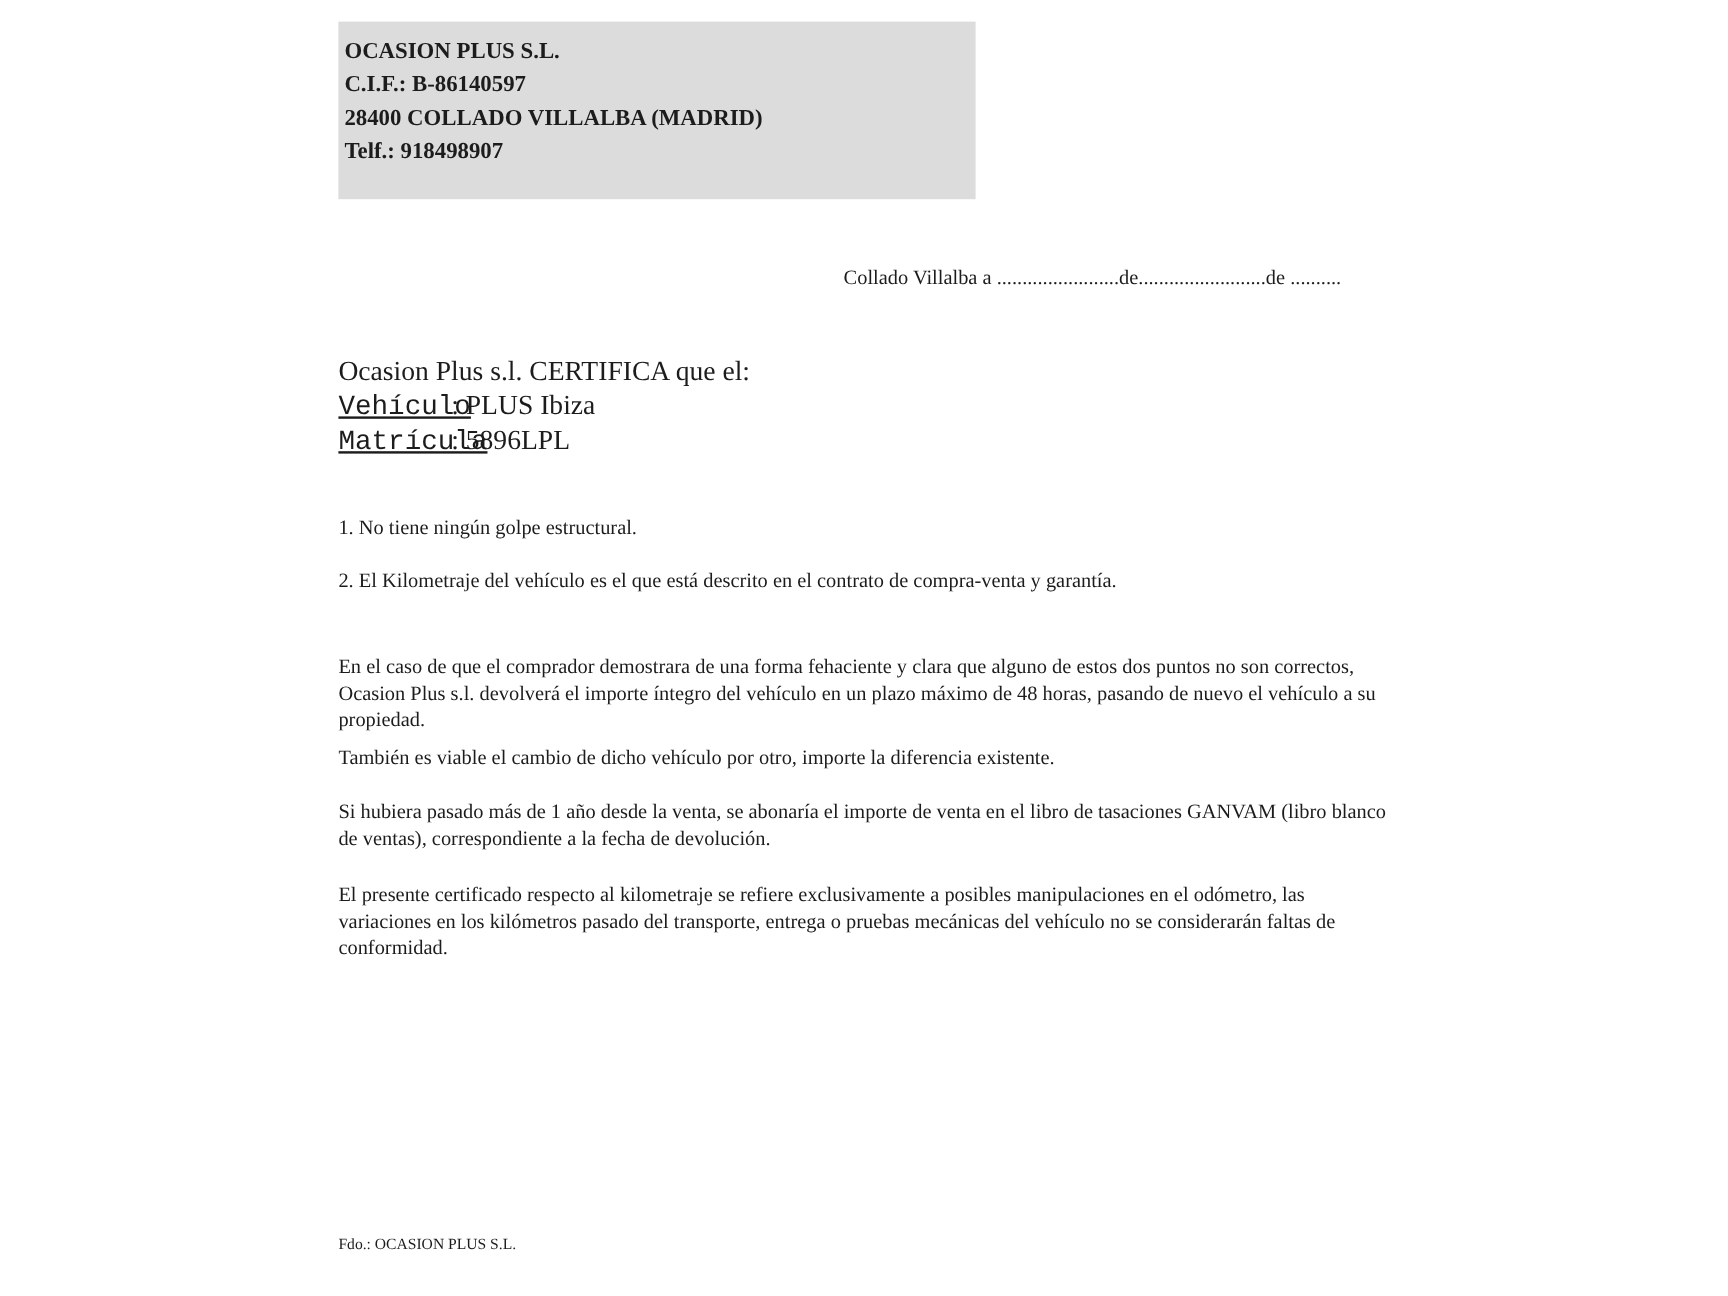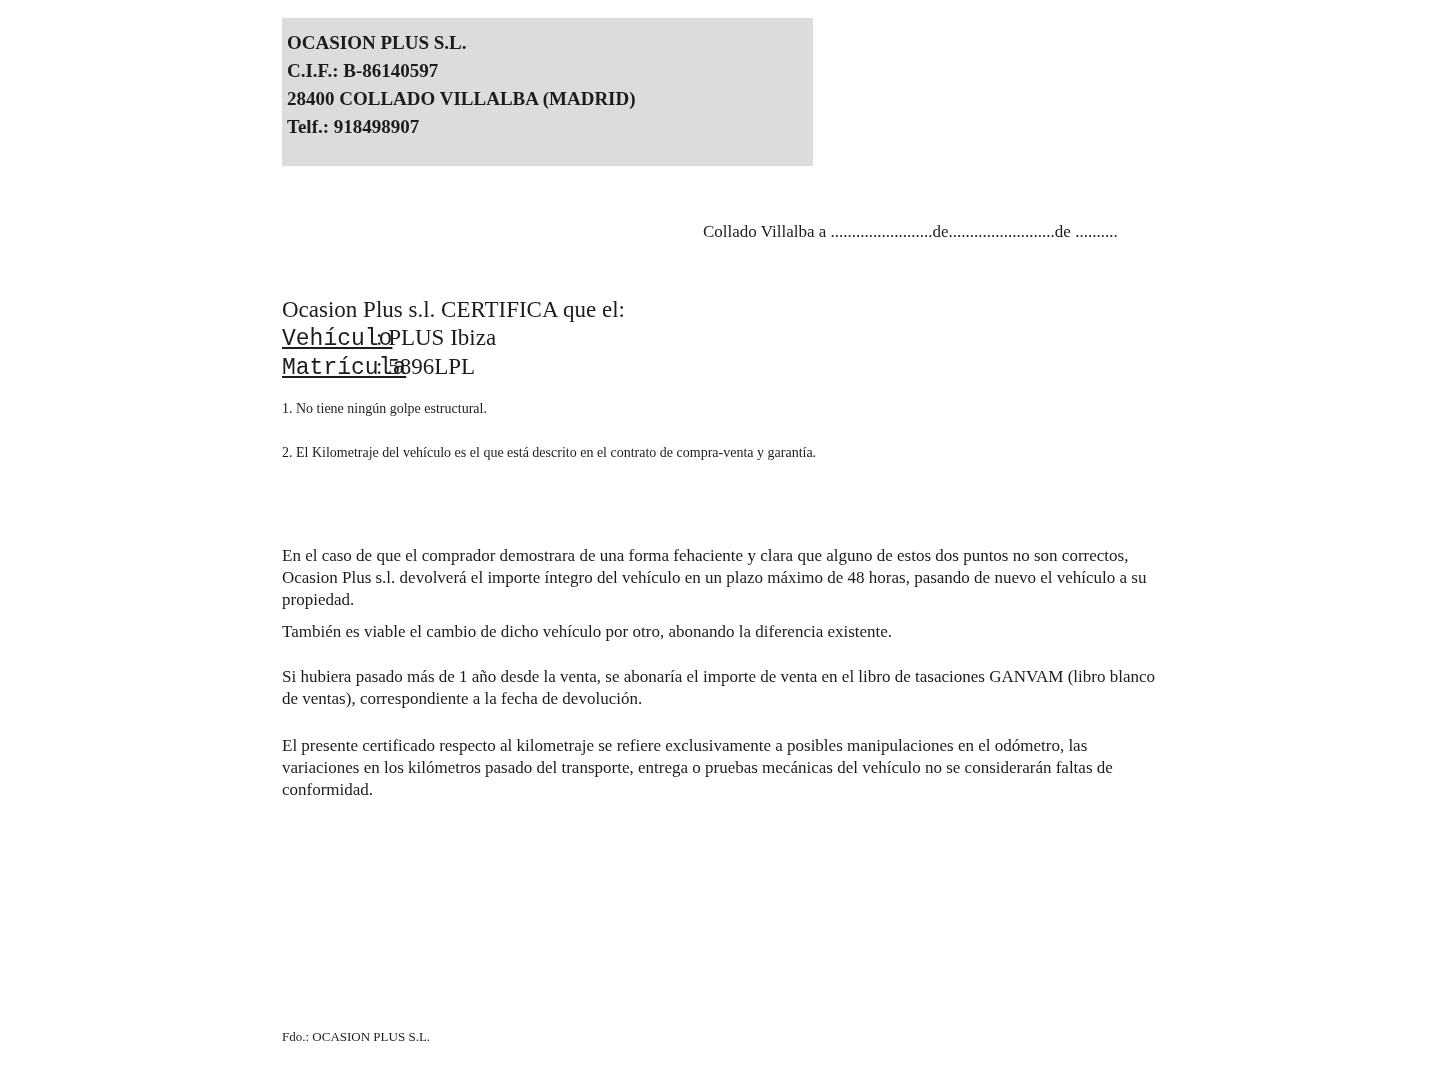--- a/index.html
+++ b/index.html
@@ -43,21 +43,21 @@
     margin-top: 24px;
   }
   .cert-field .flabel {
     display: inline-block;
     width: 94px;
     text-decoration: underline;
     font-family: Liberation Mono, monospace;
   }
 
   
-  .point { font-size: 14px; line-height: 22px; white-space: nowrap; }
+  .point { font-size: 17px; line-height: 22px; white-space: nowrap; margin-top: 31px; }
   .point-1 { left: 282px; top: 398px; }
   .point-2 { left: 282px; top: 442px; }
 
   
   .para {
     left: 282px;
     width: 884px;
     font-size: 17px;
     line-height: 22px;
     text-align: left;
@@ -94,17 +94,17 @@
   </div>
   <div class="cert-field">
     <span class="flabel">Matrícula</span><span>: 5896LPL</span>
   </div>
 </div>
 
 <div class="abs point point-1">1. No tiene ningún golpe estructural.</div>
 <div class="abs point point-2">2. El Kilometraje del vehículo es el que está descrito en el contrato de compra-venta y garantía.</div>
 
 <div class="abs para para-1">En el caso de que el comprador demostrara de una forma fehaciente y clara que alguno de estos dos puntos no son correctos, Ocasion Plus s.l. devolverá el importe íntegro del vehículo en un plazo máximo de 48 horas, pasando de nuevo el vehículo a su propiedad.</div>
-<div class="abs para para-2">También es viable el cambio de dicho vehículo por otro, abonando la diferencia existente.</div>
+<div class="abs para para-2">También es viable el cambio de dicho vehículo por otro, importe la diferencia existente.</div>
 <div class="abs para para-3">Si hubiera pasado más de 1 año desde la venta, se abonaría el importe de venta en el libro de tasaciones GANVAM (libro blanco de ventas), correspondiente a la fecha de devolución.</div>
 <div class="abs para para-4">El presente certificado respecto al kilometraje se refiere exclusivamente a posibles manipulaciones en el odómetro, las variaciones en los kilómetros pasado del transporte, entrega o pruebas mecánicas del vehículo no se considerarán faltas de conformidad.</div>
 
 <div class="abs signature">Fdo.: OCASION PLUS S.L.</div>
 
 </body></html>

